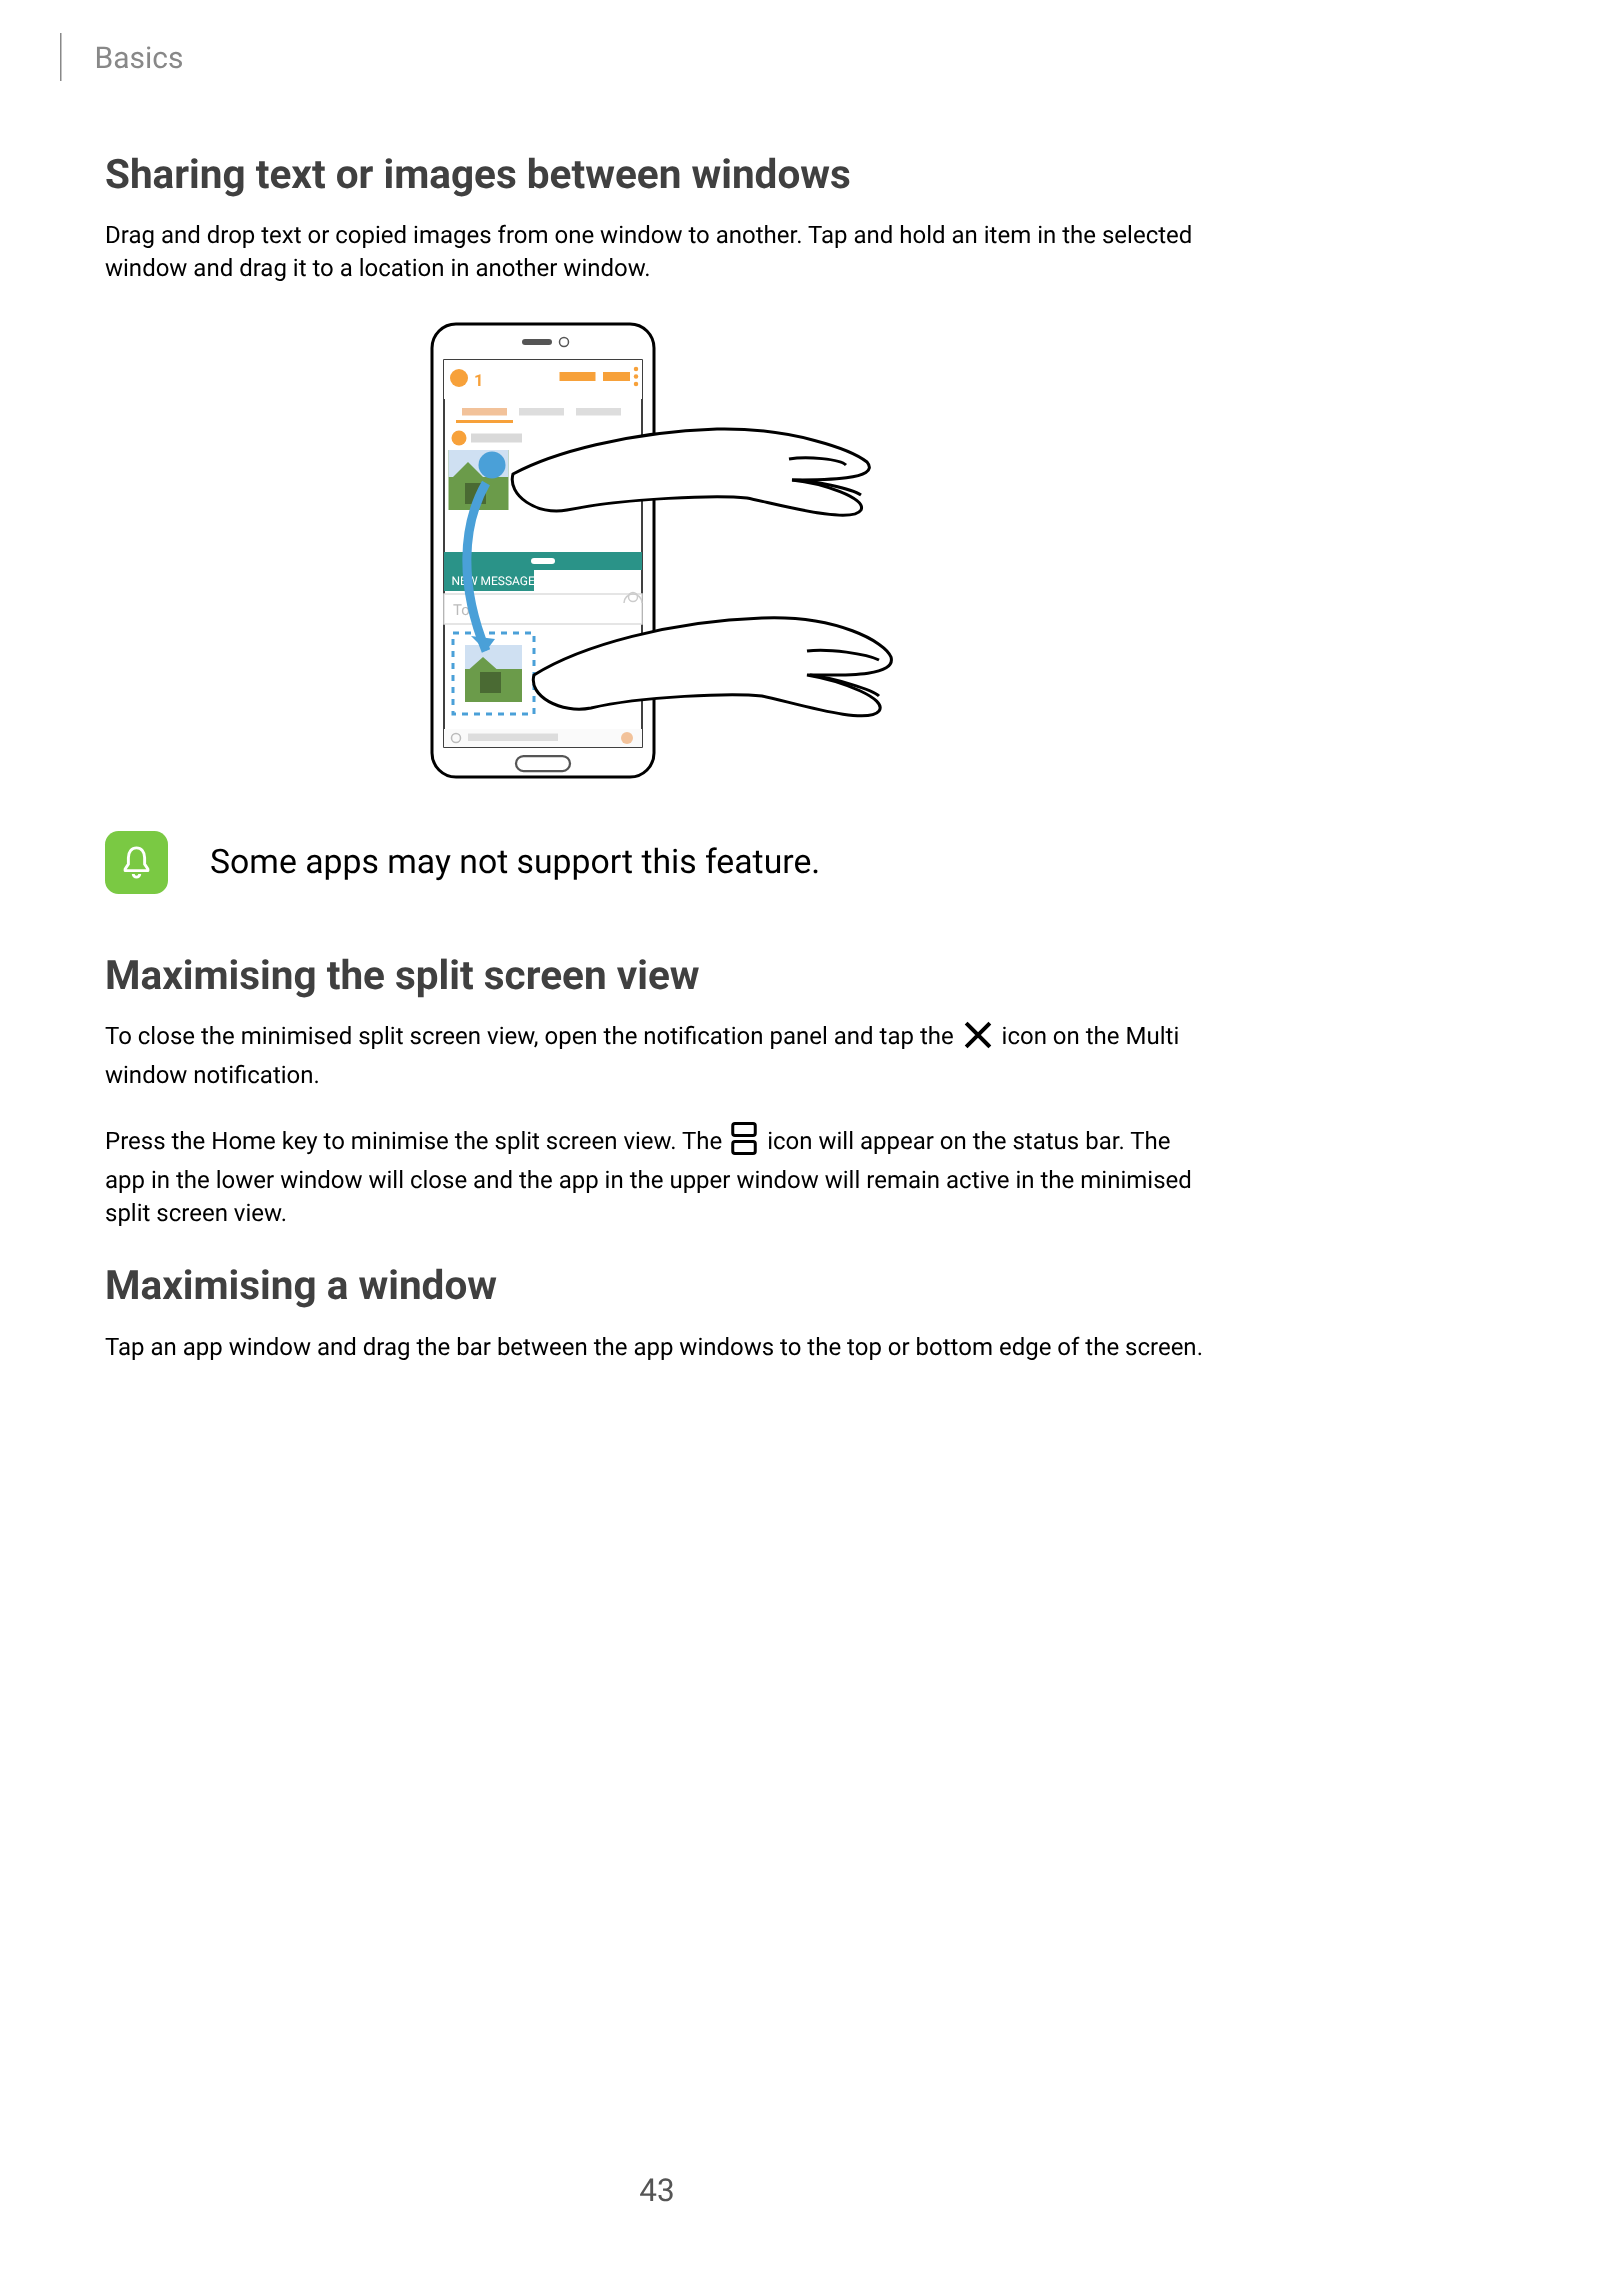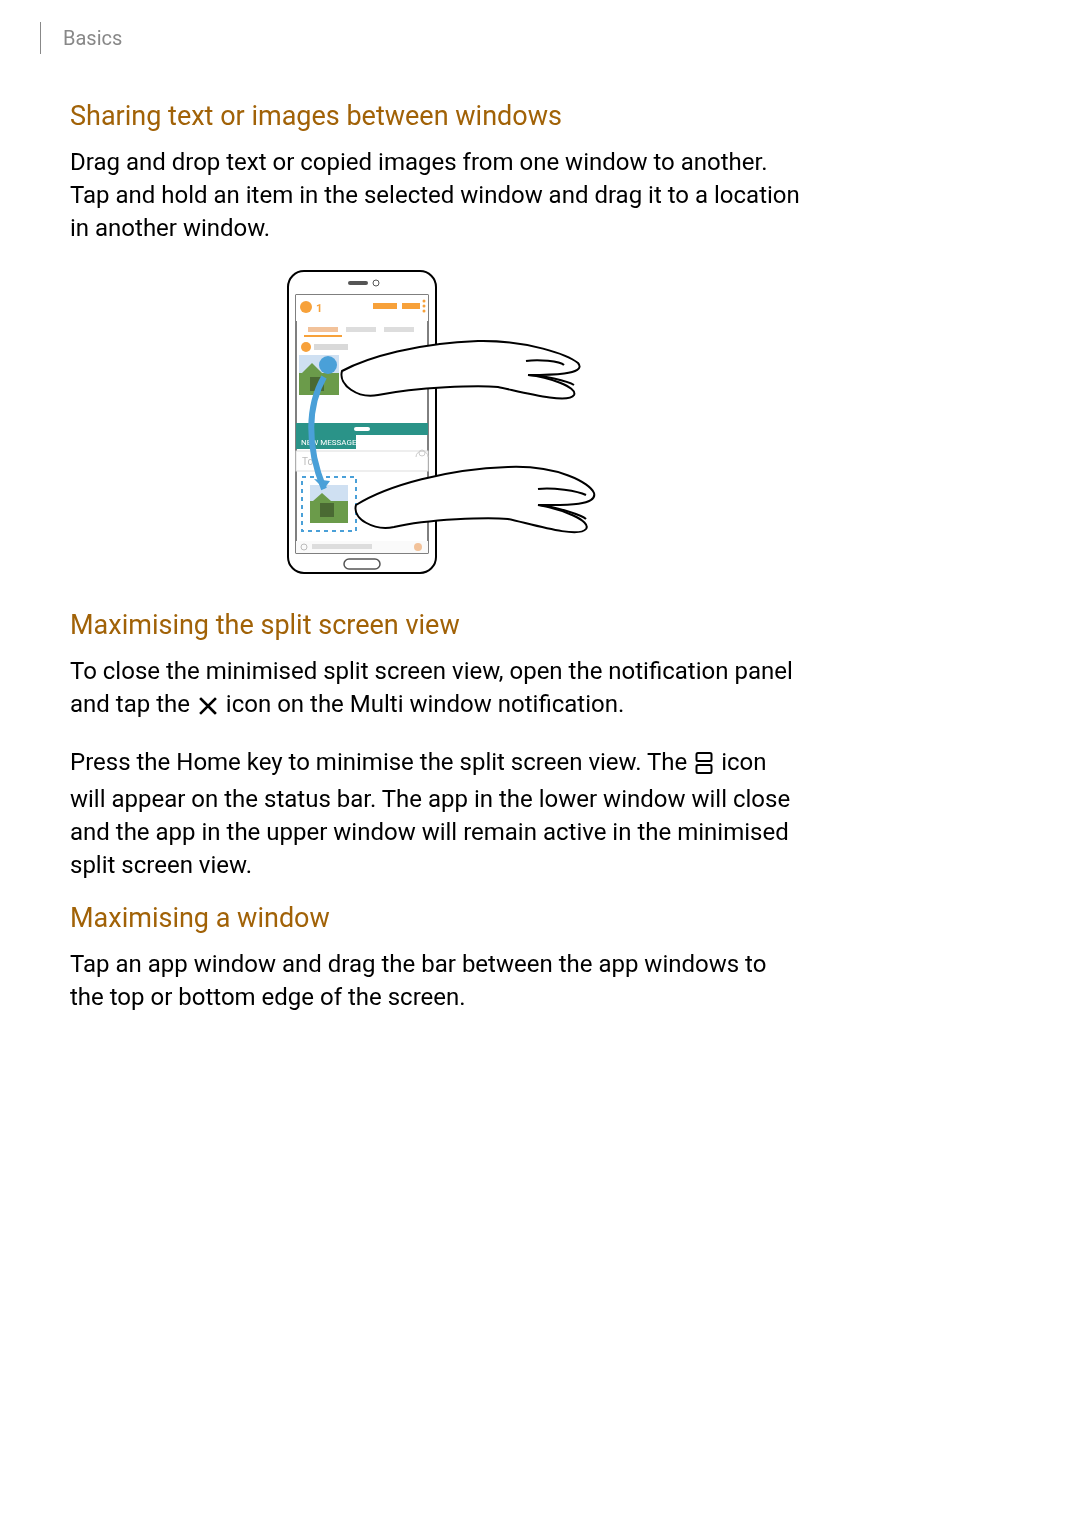--- a/index.html
+++ b/index.html
@@ -31,26 +31,26 @@
     margin-right: 22px;
   }
   .content {
     position: absolute;
     left: 70px;
     right: 70px;
     top: 100px;
   }
   h2.section {
     font-size: 27px;
-    font-weight: 400;
+    font-weight: 700;
     margin: 0 0 14px 0;
-    color: #a16207;
+    color: #404040;
   }
   p.body {
-    font-size: 24px;
+    font-size: 16px;
     line-height: 1.38;
     margin: 0 0 20px 0;
     color: #000;
   }
   .figure {
     display: flex;
     justify-content: center;
     margin: 18px 0 24px 0;
   }
   .phone-figure {
@@ -182,20 +182,29 @@
         </g>
 
         <g stroke="#000" stroke-width="2" fill="#fff">
           <path d="M 78 240 C 110 220, 170 204, 230 202 C 280 200, 312 218, 316 228 C 320 242, 280 240, 260 240 C 284 244, 314 256, 308 264 C 300 274, 250 258, 230 254 C 210 252, 150 254, 116 262 C 96 266, 74 254, 78 240 Z"></path>
           <path d="M 260 224 C 274 222, 300 226, 308 230" fill="none"></path>
           <path d="M 262 240 C 278 242, 304 250, 308 254" fill="none"></path>
         </g>
       </svg>
     </div>
 
+    <div class="note-row">
+      <div class="note-icon">
+        <svg width="26" height="26" viewBox="0 0 24 24">
+          <path d="M12 3 C9 3 7 5.5 7 9 V13 L5 16 V17 H19 V16 L17 13 V9 C17 5.5 15 3 12 3 Z" fill="none" stroke="#fff" stroke-width="1.8" stroke-linejoin="round"></path>
+          <path d="M10 19 a2 2 0 0 0 4 0" fill="none" stroke="#fff" stroke-width="1.8"></path>
+        </svg>
+      </div>
+      <span class="note-text">Some apps may not support this feature.</span>
+    </div>
 
     <h2 class="section">Maximising the split screen view</h2>
 
     <p class="body">
       <span>To close the minimised split screen view, open the notification panel and tap the</span>
       <span class="inline-icon">
         <svg class="x-icon" viewBox="0 0 20 20">
           <path d="M3 3 L17 17 M17 3 L3 17" stroke="#000" stroke-width="2.6" stroke-linecap="square"></path>
         </svg>
       </span>
@@ -211,13 +220,14 @@
         </svg>
       </span>
       <span>icon will appear on the status bar. The app in the lower window will close and the app in the upper window will remain active in the minimised split screen view.</span>
     </p>
 
     <h2 class="section" style="">Maximising a window</h2>
     <p class="body">Tap an app window and drag the bar between the app windows to the top or bottom edge of the screen.</p>
 
   </div>
 
+  <div class="page-number">43</div>
 </div>
 
 </body></html>

